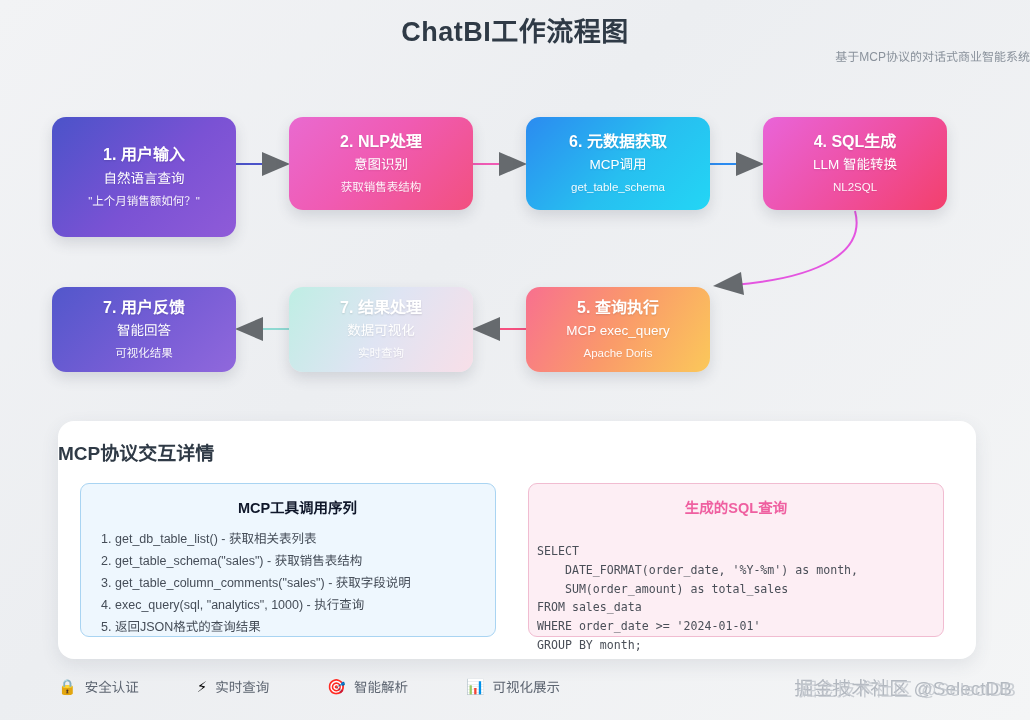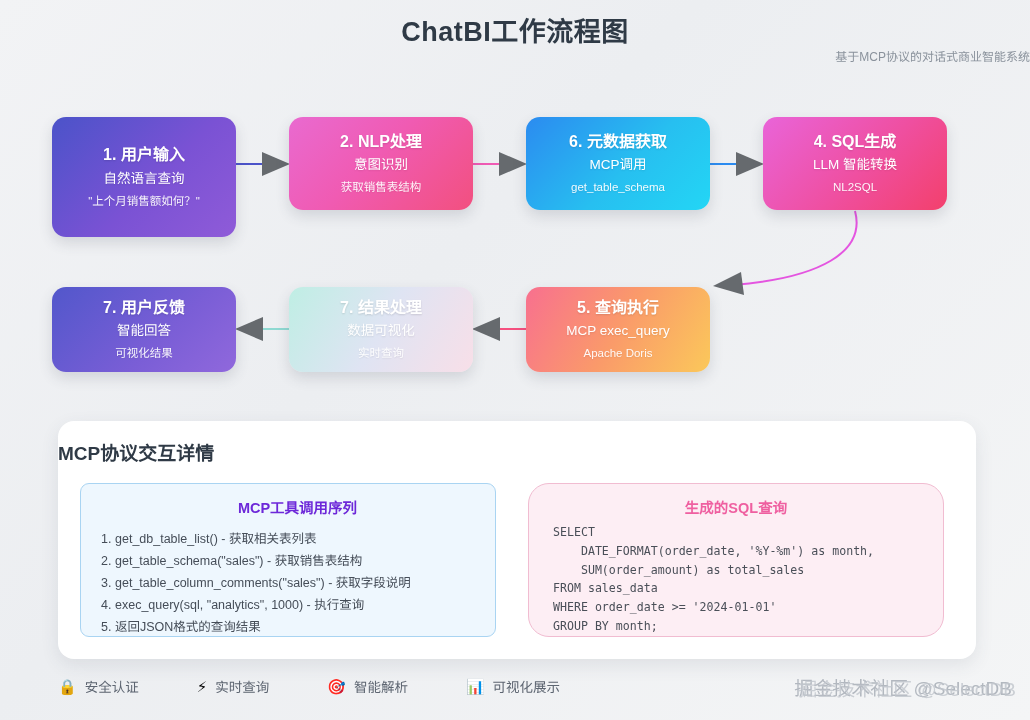--- a/index.html
+++ b/index.html
@@ -61,30 +61,30 @@
     box-shadow:0 6px 18px rgba(60,70,90,.10);
   }
   #card-title{
     position:absolute;left:0;right:0;top:17px;text-align:left;
     font-size:19px;font-weight:bold;color:#2f3a46;
   }
   .panel{position:absolute;top:62px;border-radius:9px;border:1.4px solid;}
   #panel-mcp{left:22px;width:414px;height:152px;
     background:#eef7fe;border-color:#a9d4f2;}
   #panel-sql{left:470px;width:414px;height:152px;
-    background:#fdeef4;border-color:#f1bcd1;border-radius:21px;}
+    background:#fdeef4;border-color:#f1bcd1;}
   .panel-title{text-align:center;font-size:14.5px;font-weight:bold;margin-top:12px;}
-  #panel-mcp .panel-title{color:#6d28d9;padding-left:19px;}
+  #panel-mcp .panel-title{color:#0f172a;padding-left:19px;}
   #panel-sql .panel-title{color:#ef5fa0;}
 
   #mcp-list{margin:12px 0 0 0;padding:0 20px 0 34px;list-style:decimal;}
   #mcp-list li{font-size:12.5px;color:#454d58;line-height:1.75;}
 
   #sql-code{
-    margin:6px 0 0 0;padding:0 24px;
+    margin:25px 0 0 0;padding:0 8px;
     font-family:"DejaVu Sans Mono","Liberation Mono",monospace;
     font-size:11.6px;line-height:1.62;color:#4a4f58;white-space:pre;
   }
 
   
   #footer{
     position:absolute;left:58px;top:670px;width:700px;height:32px;
     display:flex;align-items:center;
   }
   .foot-item{display:flex;align-items:center;margin-right:58px;}

